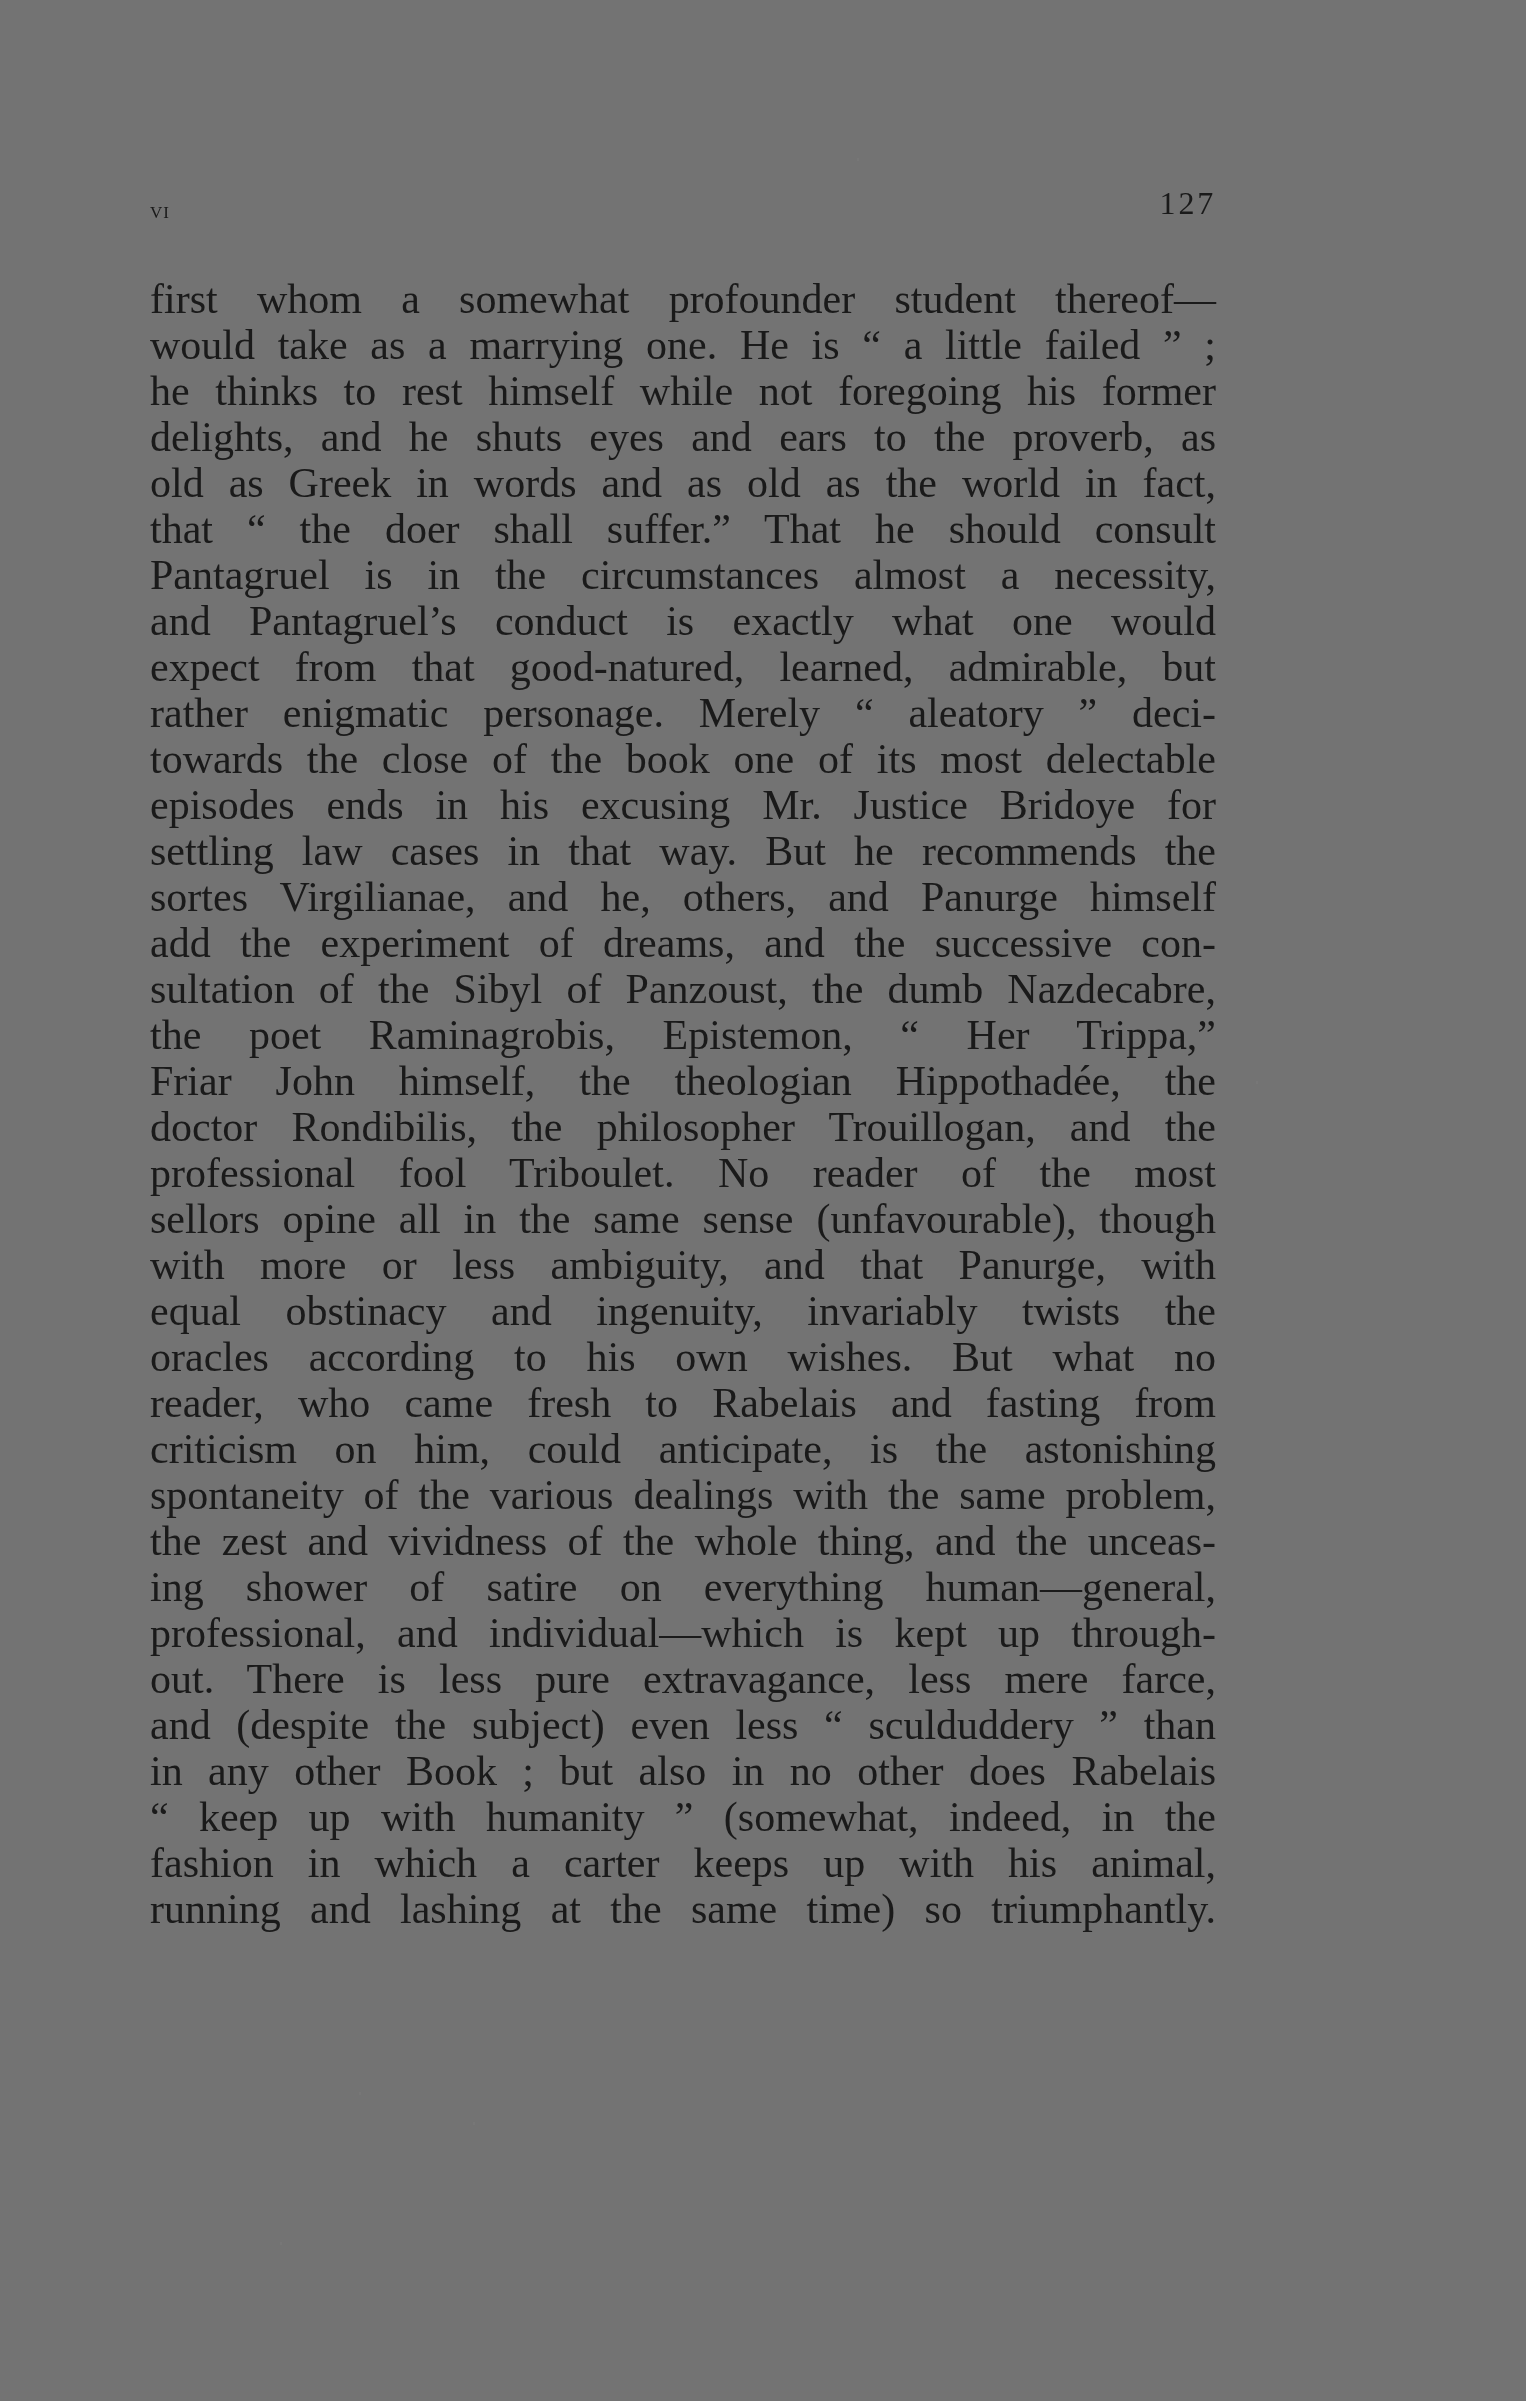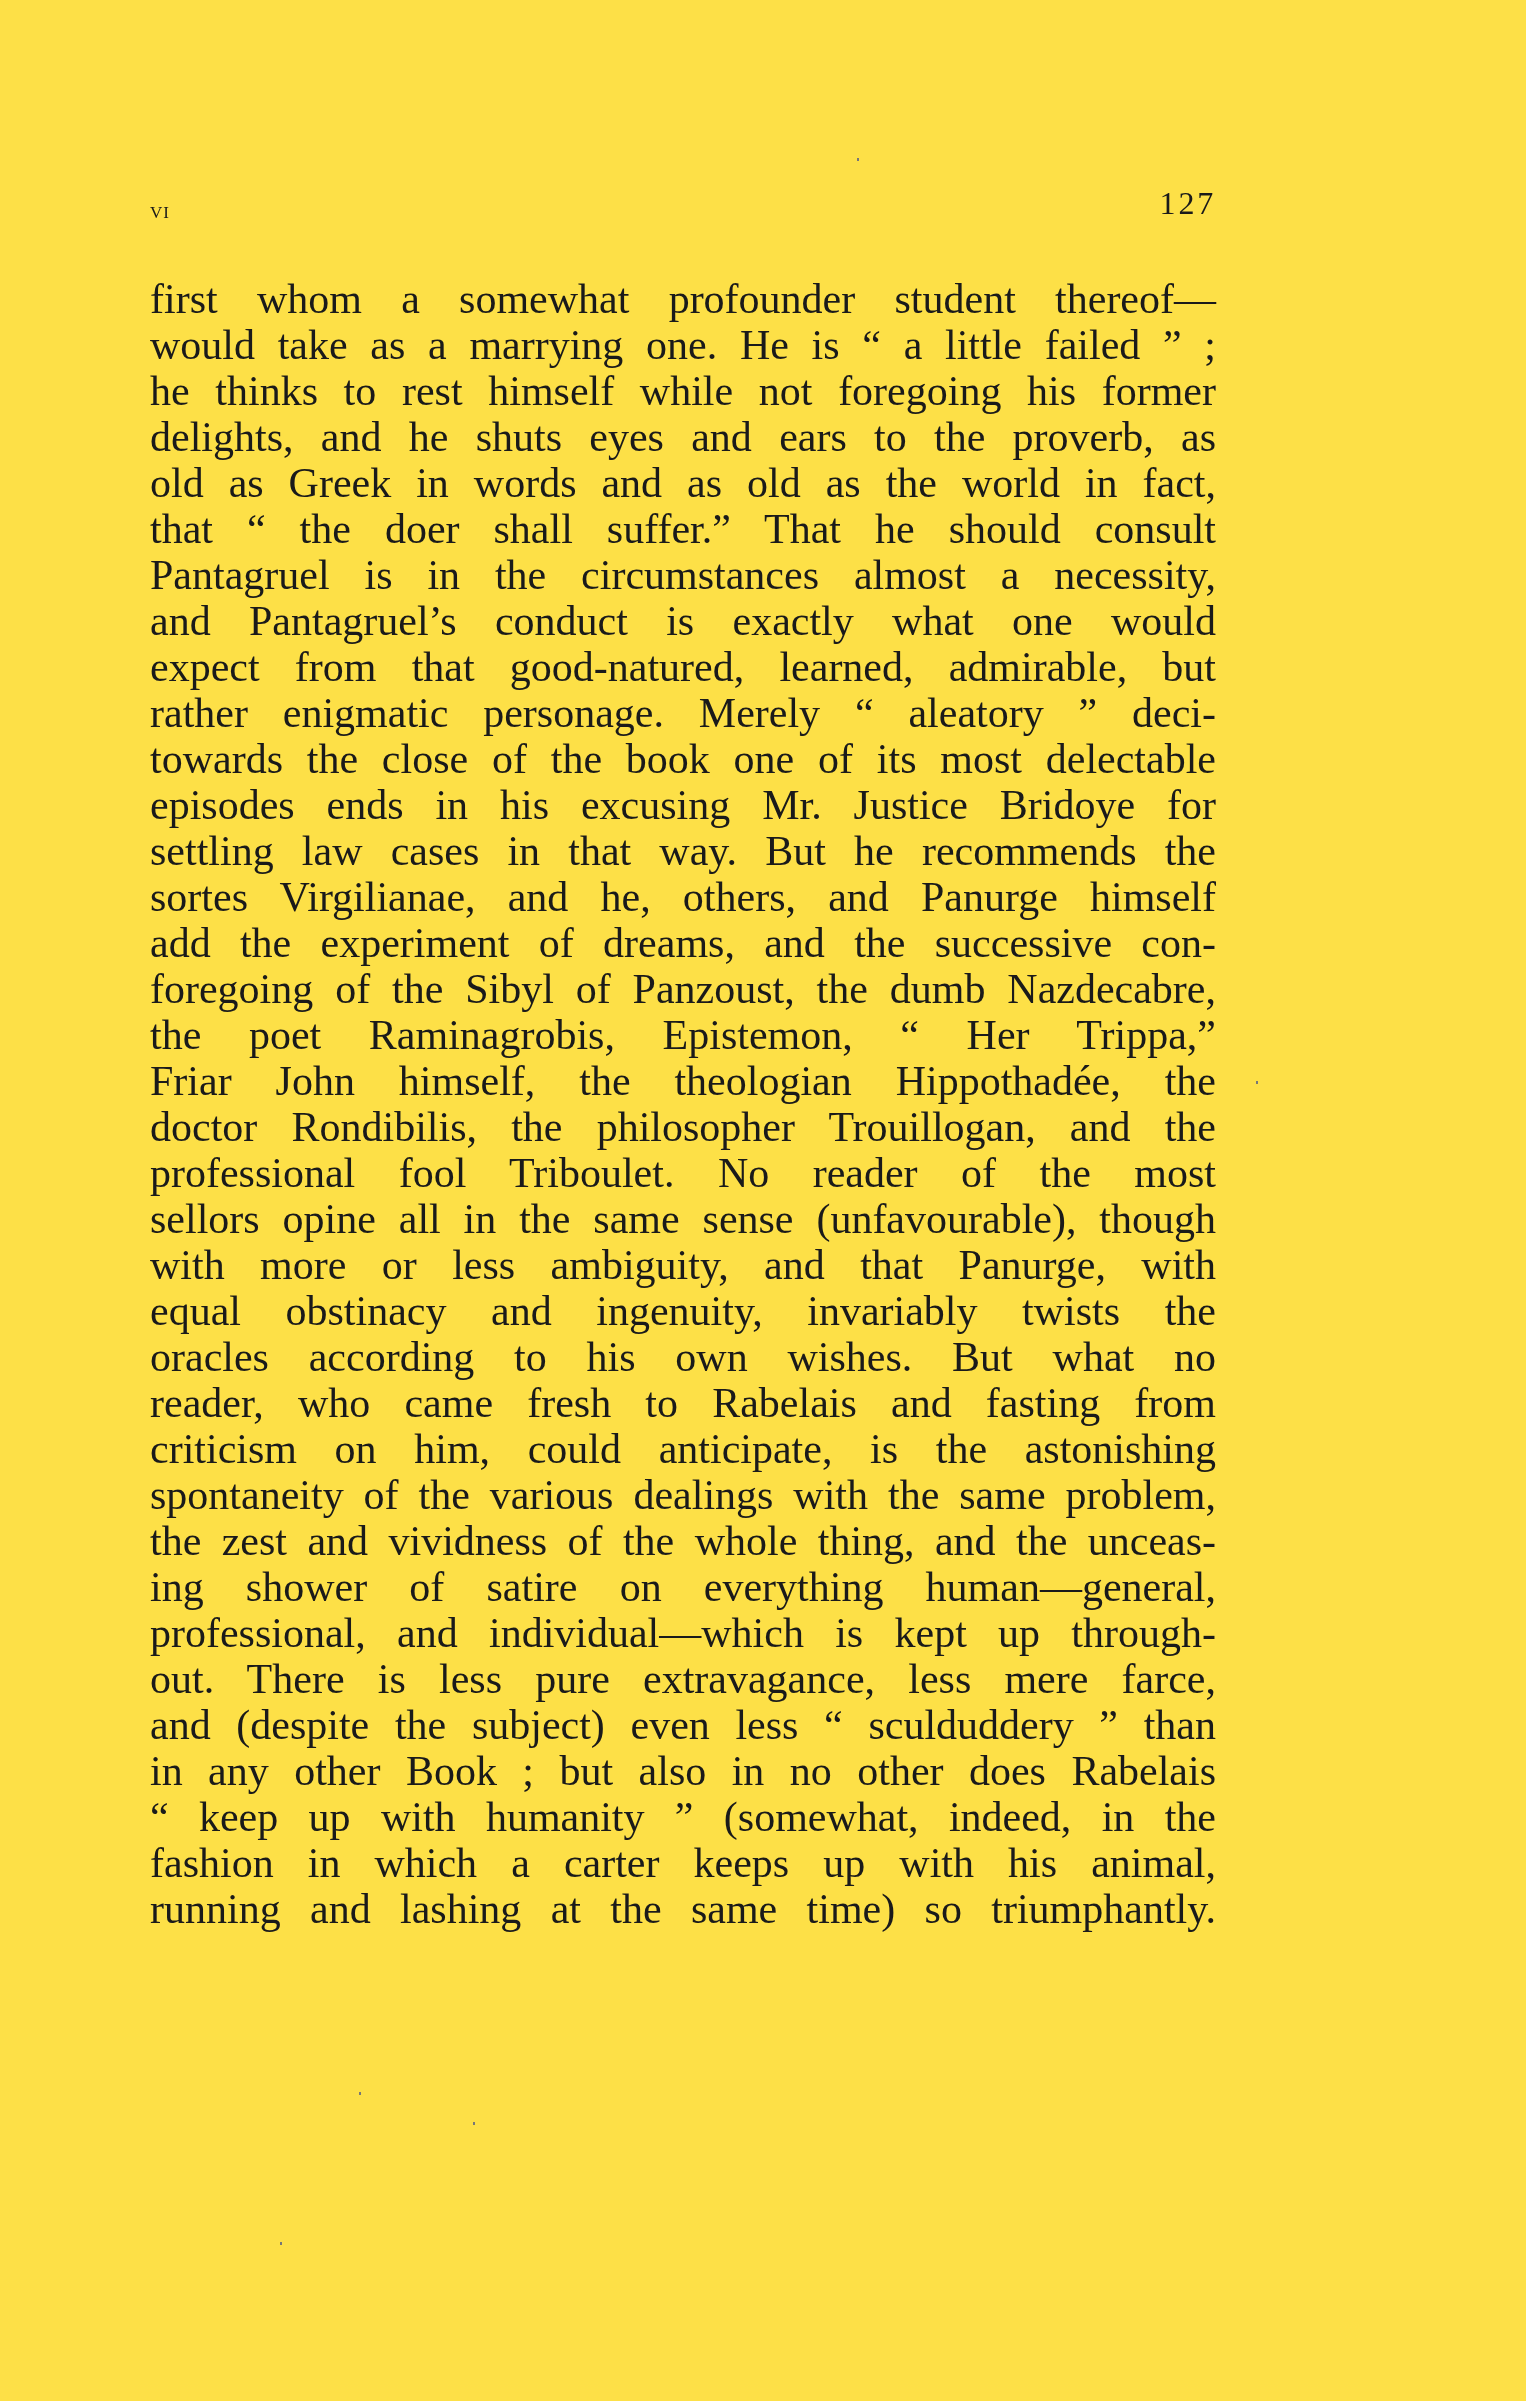--- a/index.html
+++ b/index.html
@@ -13,21 +13,21 @@
     position: relative;
     overflow: hidden;
     font-family: "Liberation Serif", "DejaVu Serif", serif;
     color: #1a1a1a;
   }
   .page {
     position: absolute;
     left: 0; top: 0;
     width: 1527px;
     height: 2401px;
-    background: #fde047;
+    background: #737373;
   }
   .running-head {
     position: absolute;
     left: 150px;
     top: 176px;
     width: 1066px;
     height: 56px;
   }
   .rh-chapter {
     position: absolute;
@@ -106,21 +106,21 @@
     <div class="line">that “ the doer shall suffer.”  That he should consult</div>
     <div class="line">Pantagruel is in the circumstances almost a necessity,</div>
     <div class="line">and Pantagruel’s conduct is exactly what one would</div>
     <div class="line">expect from that good-natured, learned, admirable, but</div>
     <div class="line">rather enigmatic personage.  Merely “ aleatory ” deci-</div>
     <div class="line">towards the close of the book one of its most delectable</div>
     <div class="line">episodes ends in his excusing Mr. Justice Bridoye for</div>
     <div class="line">settling law cases in that way.  But he recommends the</div>
     <div class="line"><span class="it">sortes Virgilianae</span><span>, and he, others, and Panurge himself</span></div>
     <div class="line">add the experiment of dreams, and the successive con-</div>
-    <div class="line">foregoing of the Sibyl of Panzoust, the dumb Nazdecabre,</div>
+    <div class="line">sultation of the Sibyl of Panzoust, the dumb Nazdecabre,</div>
     <div class="line">the poet Raminagrobis, Epistemon, “ Her Trippa,”</div>
     <div class="line">Friar John himself, the theologian Hippothadée, the</div>
     <div class="line">doctor Rondibilis, the philosopher Trouillogan, and the</div>
     <div class="line">professional fool Triboulet.  No reader of the most</div>
     <div class="line">sellors opine all in the same sense (unfavourable), though</div>
     <div class="line">with more or less ambiguity, and that Panurge, with</div>
     <div class="line">equal obstinacy and ingenuity, invariably twists the</div>
     <div class="line">oracles according to his own wishes.  But what no</div>
     <div class="line">reader, who came fresh to Rabelais and fasting from</div>
     <div class="line">criticism on him, could anticipate, is the astonishing</div>

